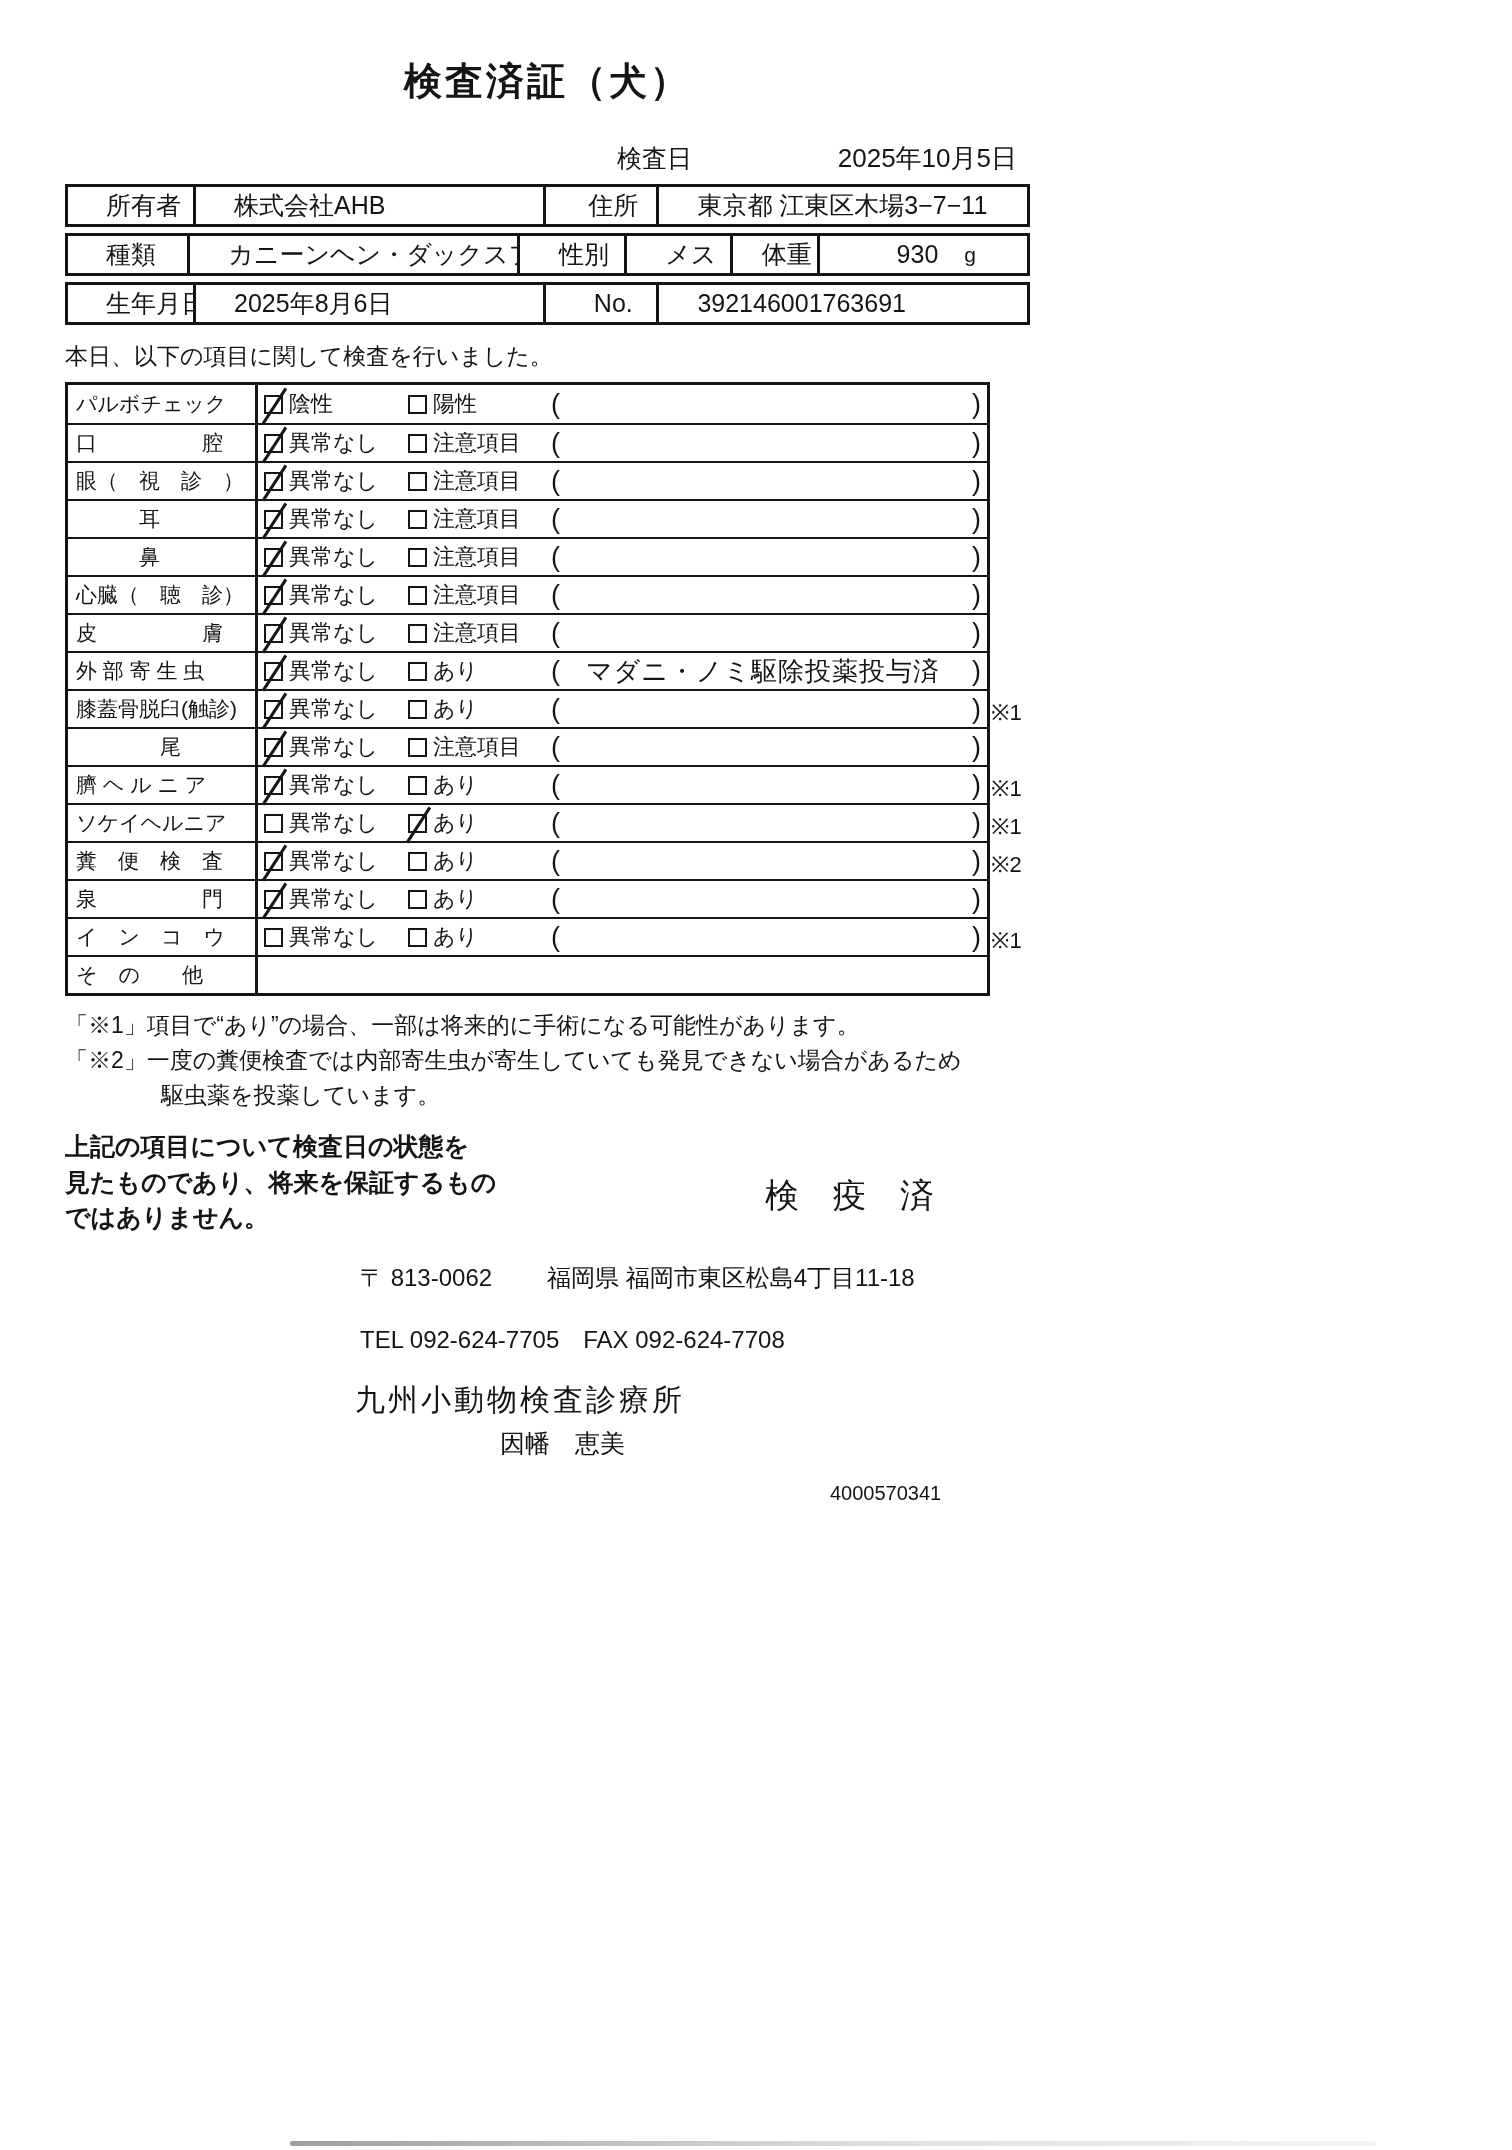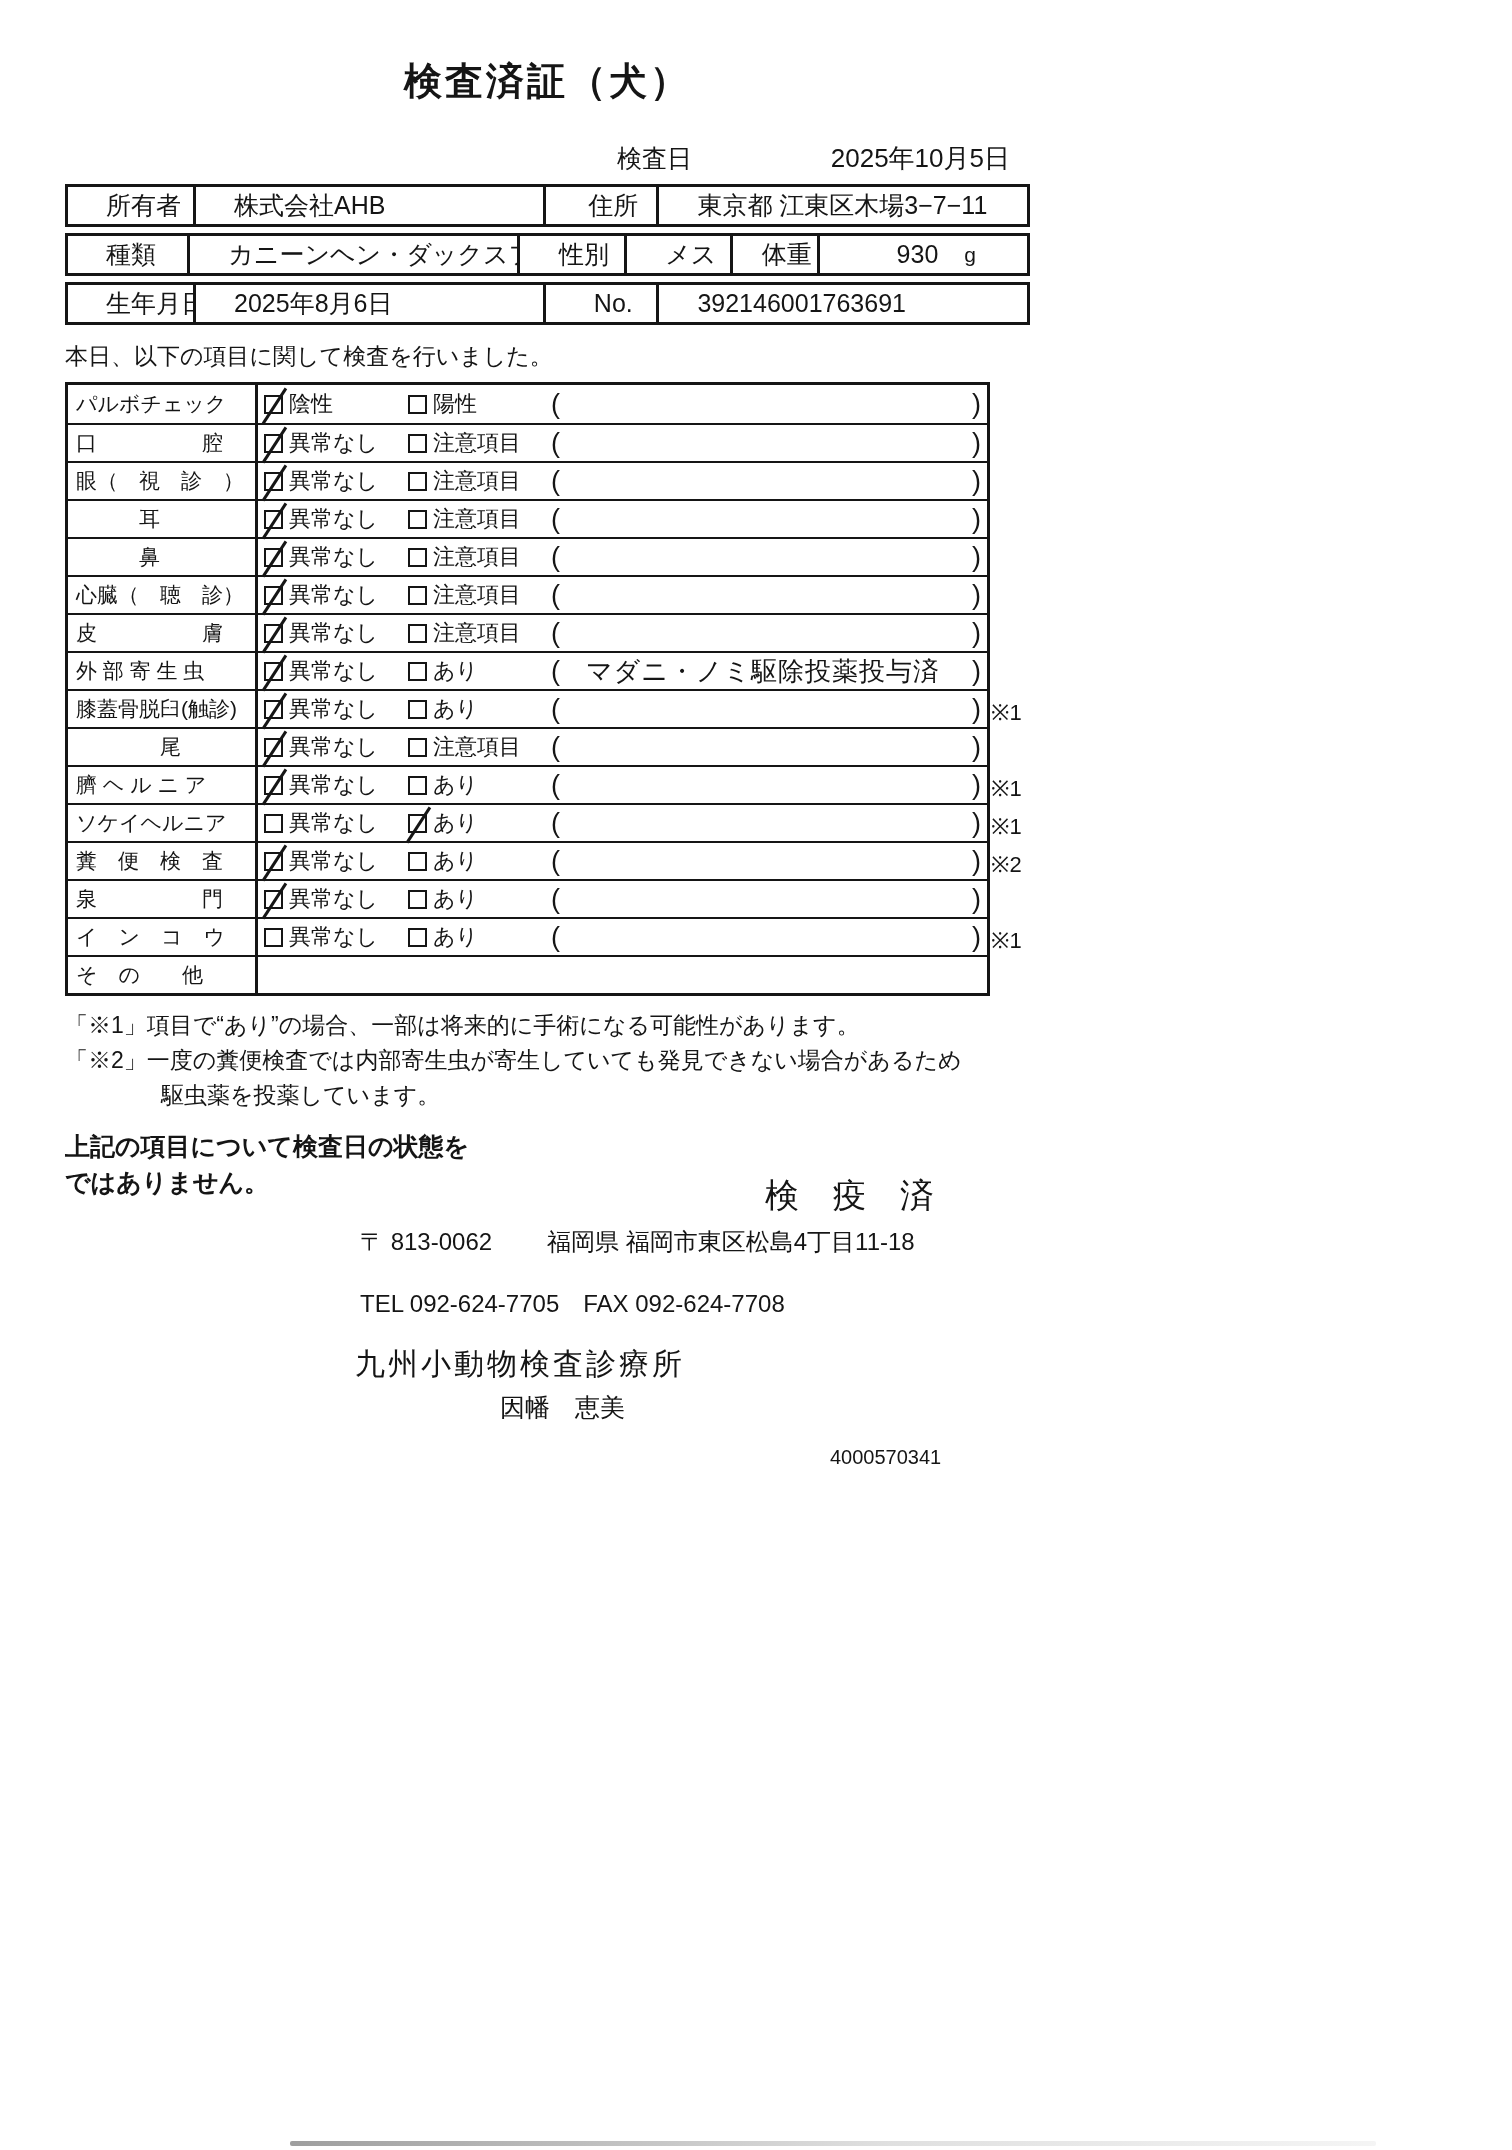--- a/index.html
+++ b/index.html
@@ -18,21 +18,21 @@
   h1.title {
     margin-top: 56px;
     text-align: center;
     font-size: 38px;
     font-weight: bold;
     letter-spacing: 3px;
   }
 
   .date-row { display: flex; align-items: baseline; margin-top: 34px; }
   .date-label { margin-left: 552px; font-size: 25px; }
-  .date-value { margin-left: auto; margin-right: 20px; font-size: 26px; }
+  .date-value { margin-left: auto; margin-right: 13px; font-size: 26px; }
 
   .tbl { display: flex; border: 3px solid #151515; width: 965px; height: 43px; }
   .tbl + .tbl { margin-top: 6px; }
   .cell {
     display: flex; align-items: center;
     border-right: 3px solid #151515;
     padding-left: 14px;
     font-size: 25px;
     overflow: hidden; white-space: nowrap; margin-left: 24px;
   }
@@ -470,20 +470,21 @@
 
     <div class="notes">
       <div class="n-line">「※1」項目で“あり”の場合、一部は将来的に手術になる可能性があります。</div>
       <div class="n-line">「※2」一度の糞便検査では内部寄生虫が寄生していても発見できない場合があるため</div>
       <div class="n-line n-indent">駆虫薬を投薬しています。</div>
     </div>
 
     <div class="disclaimer-wrap">
       <div class="disclaimer">
         <div>上記の項目について検査日の状態を</div>
+        <div>見たものであり、将来を保証するもの</div>
         <div>ではありません。</div>
       </div>
       <div class="stamp">検 疫 済</div>
     </div>
 
     <div class="postal-row">
       <span>〒 813-0062</span>
       <span>福岡県 福岡市東区松島4丁目11-18</span>
     </div>
 

